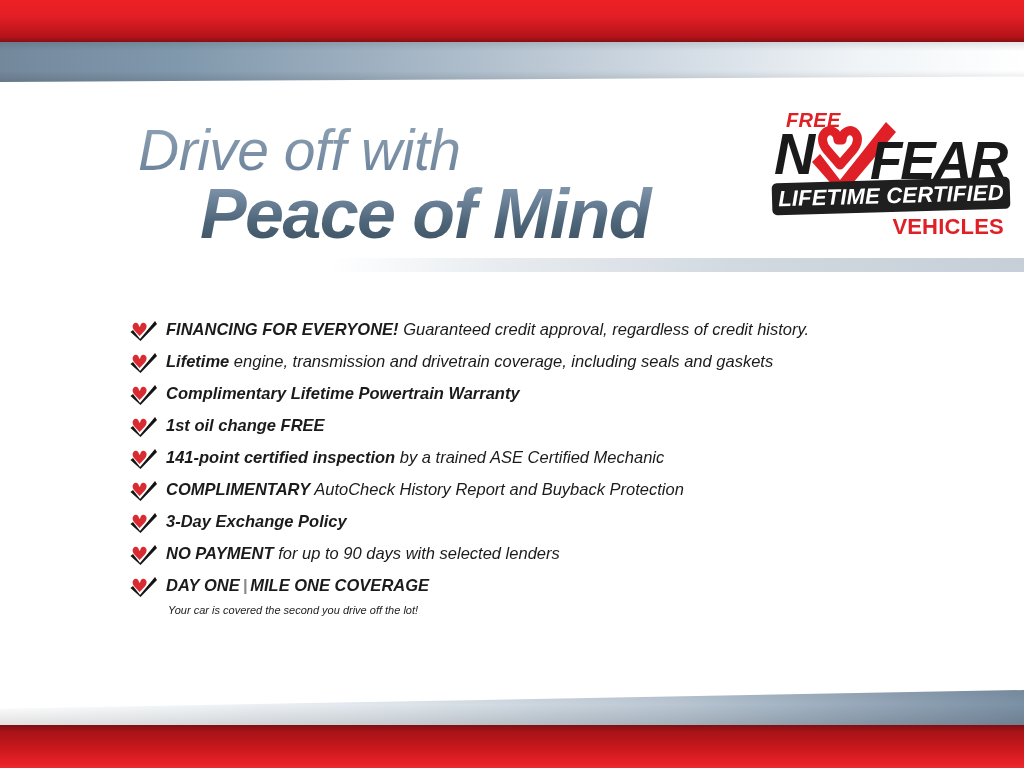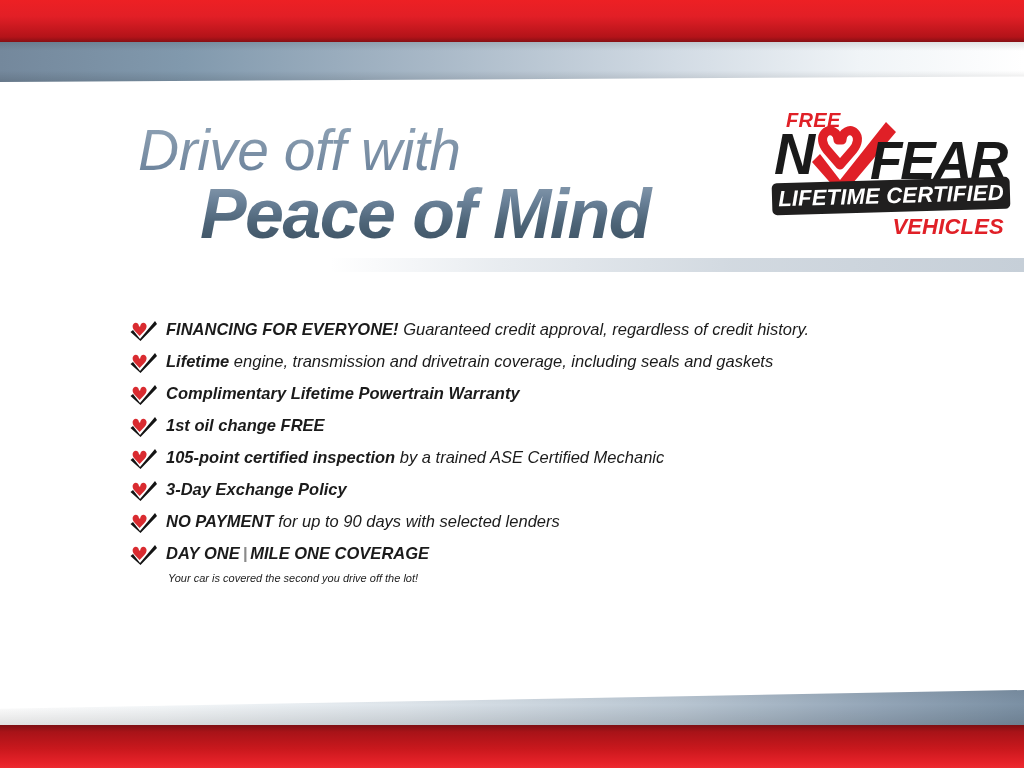--- a/index.html
+++ b/index.html
@@ -196,21 +196,20 @@
     font-style: italic;
     letter-spacing: 0.2px;
     color: #ffffff;
   }
   .logo-vehicles {
     position: absolute;
     right: 10px;
     top: 110px;
     font-size: 22px;
     font-weight: bold;
-    font-style: italic;
     letter-spacing: 0.2px;
     color: #e02027;
   }
 
   
   .features {
     position: absolute;
     left: 130px;
     top: 316px;
     width: 800px;
@@ -344,23 +343,32 @@
       <div class="feature-text"><span class="strong">1st oil change FREE</span><span></span></div>
     </div>
 
     <div class="feature-row">
       <span class="feature-bullet">
         <svg viewBox="0 0 27 21" width="27" height="21" aria-hidden="true">
           <path d="M3 10 L10 19 L25 1 L27 4 L10.5 21 L0.5 12 Z" fill="#141414"></path>
           <path d="M9 6.5 C9 3.2, 5.6 1.6, 3.6 3.8 C1.9 5.6, 2.4 8.4, 4.6 10.8 L9.6 16 L14.6 10.8 C16.8 8.4, 17.3 5.6, 15.6 3.8 C13.6 1.6, 10.2 3.2, 10.2 6.5 Z" fill="#d92b30"></path>
         </svg>
       </span>
-      <div class="feature-text"><span class="strong">105-point certified inspection</span><span> by a trained ASE Certified Mechanic</span></div>
-    </div>
-
+      <div class="feature-text"><span class="strong">141-point certified inspection</span><span> by a trained ASE Certified Mechanic</span></div>
+    </div>
+
+    <div class="feature-row">
+      <span class="feature-bullet">
+        <svg viewBox="0 0 27 21" width="27" height="21" aria-hidden="true">
+          <path d="M3 10 L10 19 L25 1 L27 4 L10.5 21 L0.5 12 Z" fill="#141414"></path>
+          <path d="M9 6.5 C9 3.2, 5.6 1.6, 3.6 3.8 C1.9 5.6, 2.4 8.4, 4.6 10.8 L9.6 16 L14.6 10.8 C16.8 8.4, 17.3 5.6, 15.6 3.8 C13.6 1.6, 10.2 3.2, 10.2 6.5 Z" fill="#d92b30"></path>
+        </svg>
+      </span>
+      <div class="feature-text"><span class="strong">COMPLIMENTARY</span><span> AutoCheck History Report and Buyback Protection</span></div>
+    </div>
 
     <div class="feature-row">
       <span class="feature-bullet">
         <svg viewBox="0 0 27 21" width="27" height="21" aria-hidden="true">
           <path d="M3 10 L10 19 L25 1 L27 4 L10.5 21 L0.5 12 Z" fill="#141414"></path>
           <path d="M9 6.5 C9 3.2, 5.6 1.6, 3.6 3.8 C1.9 5.6, 2.4 8.4, 4.6 10.8 L9.6 16 L14.6 10.8 C16.8 8.4, 17.3 5.6, 15.6 3.8 C13.6 1.6, 10.2 3.2, 10.2 6.5 Z" fill="#d92b30"></path>
         </svg>
       </span>
       <div class="feature-text"><span class="strong">3-Day Exchange Policy</span><span></span></div>
     </div>

